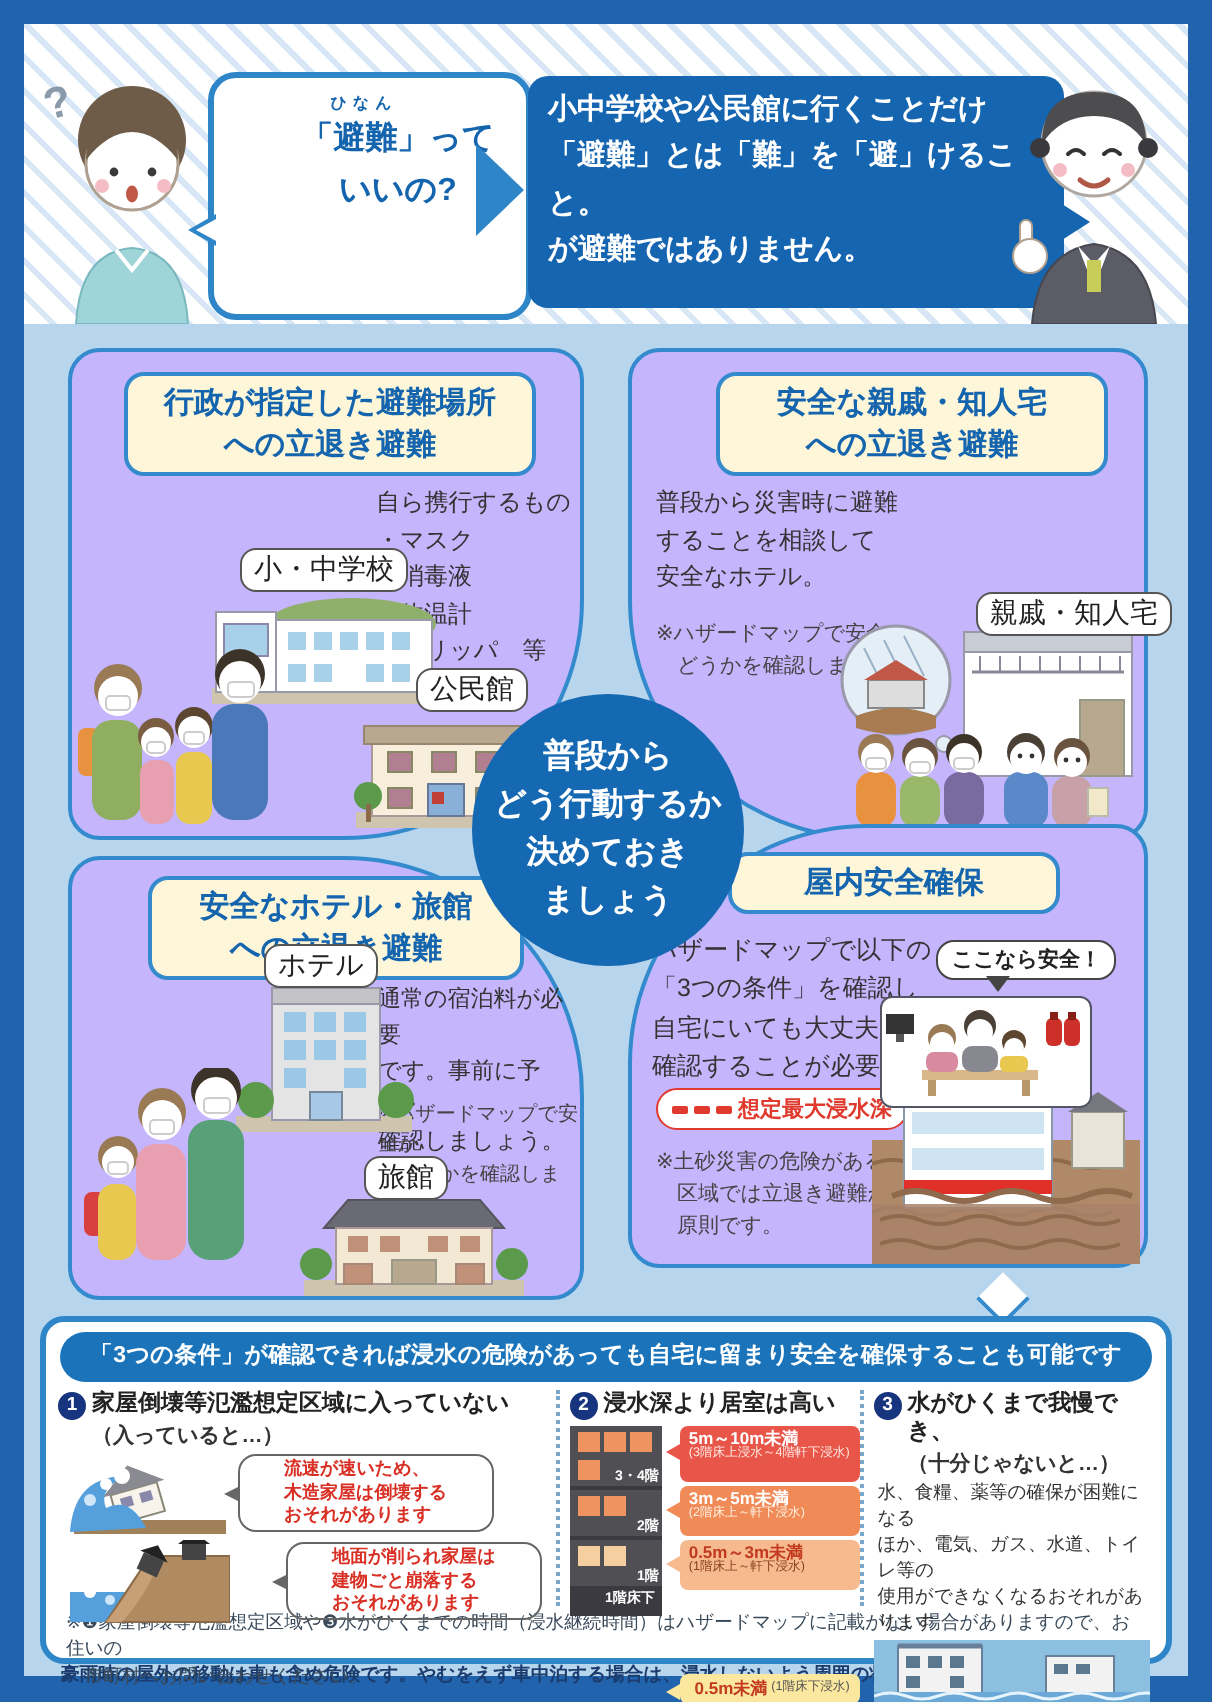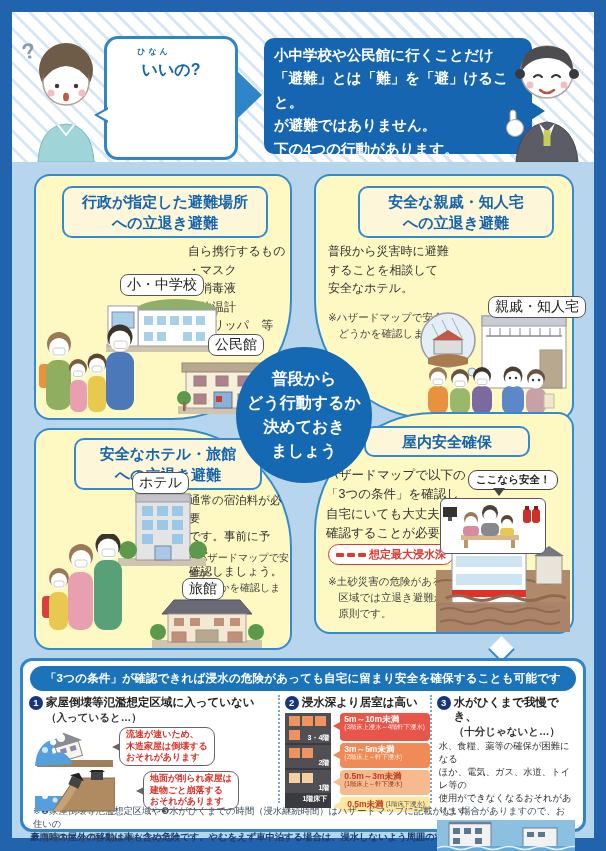--- a/index.html
+++ b/index.html
@@ -4,38 +4,38 @@
 <style>
   html,body{margin:0;padding:0;}
   body{font-family:"Liberation Sans","DejaVu Sans",sans-serif;background:#888;}
   .page{position:relative;width:606px;height:851px;background:#2263ae;overflow:hidden;margin:0 auto;}
   .inner-bg{position:absolute;left:12px;top:12px;width:582px;height:826px;background:#b7d5ec;}
 
   
   .header{position:absolute;left:12px;top:12px;width:582px;height:150px;
     background:repeating-linear-gradient(45deg,#ffffff 0 9px,#d7e7f6 9px 12px);overflow:hidden;}
   .q-bubble{position:absolute;left:92px;top:24px;width:128px;height:118px;background:#fff;
-    border:3px solid #2e86c8;border-radius:14px;text-align:center;color:#1464ae;font-weight:bold;}
+    border:3px solid #2e86c8;border-radius:14px;text-align:center;color:#1464ae;font-weight:bold;padding-left:28px;}
   .q-bubble .furi{font-size:8px;letter-spacing:3px;margin-top:7px;margin-right:34px;}
   .q-bubble .ln{font-size:16px;line-height:1.65;}
   .q-tail{position:absolute;left:-13px;top:68px;width:0;height:0;border-top:8px solid transparent;
     border-bottom:8px solid transparent;border-right:14px solid #2e86c8;}
   .q-tail:after{content:"";position:absolute;left:4px;top:-6px;border-top:6px solid transparent;
     border-bottom:6px solid transparent;border-right:11px solid #fff;}
   .big-arrow{position:absolute;left:226px;top:60px;width:0;height:0;border-top:23px solid transparent;
     border-bottom:23px solid transparent;border-left:24px solid #2e86c8;}
   .msg-box{position:absolute;left:252px;top:26px;width:268px;height:116px;background:#1565b0;
     border-radius:10px;color:#fff;font-weight:bold;font-size:14.5px;line-height:1.62;padding:6px 10px;box-sizing:border-box;}
   .msg-tail{position:absolute;right:-13px;top:64px;width:0;height:0;border-top:9px solid transparent;
     border-bottom:9px solid transparent;border-left:14px solid #1565b0;}
   .boy{position:absolute;left:2px;top:18px;}
   .man{position:absolute;right:2px;top:16px;}
 
   
-  .panel{position:absolute;background:#fef9c3;border:2.5px solid #338bce;box-sizing:border-box;}
+  .panel{position:absolute;background:#c4b5fd;border:2.5px solid #338bce;box-sizing:border-box;}
   .panel-tl{left:34px;top:174px;width:258px;height:246px;border-radius:16px 16px 120px 16px;}
   .panel-tr{left:314px;top:174px;width:260px;height:246px;border-radius:16px 16px 16px 120px;}
   .panel-bl{left:34px;top:428px;width:258px;height:222px;border-radius:16px 120px 16px 16px;}
   .panel-br{left:314px;top:412px;width:260px;height:222px;border-radius:120px 16px 16px 16px;}
   .title-box{position:absolute;background:#fdf6d8;border:2.5px solid #338bce;border-radius:10px;
     color:#1464ae;font-weight:bold;font-size:15px;text-align:center;line-height:1.4;padding:3px 4px;box-sizing:border-box;}
   .body-txt{position:absolute;color:#333;font-size:12px;line-height:1.55;}
   .note-txt{position:absolute;color:#444;font-size:10.5px;line-height:1.5;}
   .tag-label{position:absolute;background:#fff;border:1.5px solid #555;border-radius:8px;
     font-size:14px;color:#222;padding:1px 6px;white-space:nowrap;z-index:3;}
@@ -61,21 +61,21 @@
   .cond-cols{display:flex;height:108px;padding:1px 6px 0 6px;}
   .cond-col{position:relative;box-sizing:border-box;}
   .col1{width:250px;}
   .col2{width:154px;border-left:2px dotted #7aa8cc;border-right:2px dotted #7aa8cc;padding-left:5px;}
   .col3{width:146px;padding-left:5px;}
   .cond-h{display:flex;align-items:flex-start;gap:3px;font-size:11.5px;font-weight:bold;color:#222;line-height:1.25;}
   .numc{flex:0 0 14px;width:14px;height:14px;border-radius:50%;background:#17357e;color:#fff;
     font-size:9.5px;font-weight:bold;display:inline-flex;align-items:center;justify-content:center;margin-top:0.5px;}
   .cond-sub{font-size:10.5px;font-weight:bold;color:#333;margin:1px 0 1px 17px;}
   .cond-row{display:flex;align-items:center;gap:4px;margin-left:6px;}
-  .mini-bubble{border:1.5px solid #666;border-radius:9px;padding:1px 6px;font-size:9px;font-weight:bold;
+  .mini-bubble{border:1.5px solid #666;border-radius:9px;padding:1px 22px;font-size:9px;font-weight:bold;
     color:#d93025;line-height:1.3;white-space:nowrap;position:relative;}
   .mini-bubble:before{content:"";position:absolute;left:-8px;top:40%;border-top:4px solid transparent;
     border-bottom:4px solid transparent;border-right:8px solid #666;}
   .bldg{width:48px;display:flex;flex-direction:column;margin-top:3px;}
   .floor{position:relative;background:#4f4f54;border-bottom:2px solid #3a3a40;display:flex;flex-wrap:wrap;
     gap:2px;padding:3px 4px 0 4px;box-sizing:border-box;}
   .win{width:11px;height:10px;background:#ef9460;}
   .win.light{background:#f6cfa0;}
   .floor-lab{position:absolute;right:2px;bottom:0px;color:#fff;font-size:7px;font-weight:bold;white-space:nowrap;}
   .tags{display:flex;flex-direction:column;gap:2px;margin-top:3px;margin-left:9px;width:92px;}
@@ -112,31 +112,31 @@
           <circle cx="68" cy="63" r="3.5" fill="#f4bcc4"></circle>
         <ellipse cx="52" cy="67" rx="3" ry="4.2" fill="#c05848"></ellipse>
         <path d="M24,132 Q26,96 52,94 Q78,96 80,132 Z" fill="#9fd4d8" stroke="#7ab8c0"></path>
         <path d="M44,95 L52,105 L60,95" fill="none" stroke="#fff" stroke-width="2"></path>
       </svg>
     </div>
 
     <div class="q-bubble">
       <div class="q-tail"></div>
       <div class="furi">ひなん</div>
+      <div class="ln">「避難」って</div>
       <div class="ln">いいの?</div>
     </div>
 
     <div class="big-arrow"></div>
 
     <div class="msg-box">
       <div class="msg-tail"></div>
       <div>小中学校や公民館に行くことだけ</div>
       <div>「避難」とは「難」を「避」けること。</div>
       <div>が避難ではありません。</div>
-      <div>下の4つの行動があります。</div>
     </div>
 
     <div class="man">
       <svg width="90" height="134" viewBox="0 0 90 134">
         <circle cx="45" cy="44" r="26" fill="#fff" stroke="#b0a8a0" stroke-width="1.5"></circle>
         <path d="M19,44 Q19,18 45,18 Q71,18 71,44 Q62,30 45,30 Q28,30 19,44 Z" fill="#4d4d50"></path>
         <circle cx="18" cy="46" r="5" fill="#3a3a3e"></circle>
           <circle cx="72" cy="46" r="5" fill="#3a3a3e"></circle>
         <path d="M32,49 q4,-4 8,0" stroke="#333" fill="none" stroke-width="2" stroke-linecap="round"></path>
         <path d="M50,49 q4,-4 8,0" stroke="#333" fill="none" stroke-width="2" stroke-linecap="round"></path>
@@ -529,21 +529,21 @@
               <span class="rng" style="color: rgb(255, 255, 255);">3m～5m未満</span>
               <span class="dtl" style="color: rgb(255, 240, 224);">(2階床上～軒下浸水)</span>
               <span style="position: absolute; inset: 0px; border-radius: 4px; z-index: -1; background: rgb(240, 138, 86);"></span>
             </div>
             <div class="tag" style="height:23px;">
               <span class="notch" style="border-right-color: rgb(246, 186, 142);"></span>
               <span class="rng" style="color: rgb(194, 58, 32);">0.5m～3m未満</span>
               <span class="dtl" style="color: rgb(138, 64, 32);">(1階床上～軒下浸水)</span>
               <span style="position: absolute; inset: 0px; border-radius: 4px; z-index: -1; background: rgb(246, 186, 142);"></span>
             </div>
-            <div class="tag" style="height:13px;display:flex;align-items:center;justify-content:center;gap:2px;">
+            <div class="tag" style="height:13px;display:flex;align-items:center;justify-content:center;gap:2px;margin-top:40px;">
               <span class="notch" style="border-right-color: rgb(251, 231, 158);"></span>
               <span class="rng" style="display: inline; color: rgb(194, 58, 32);">0.5m未満</span>
               <span class="dtl" style="display: inline; color: rgb(85, 85, 85);">(1階床下浸水)</span>
               <span style="position: absolute; inset: 0px; border-radius: 4px; z-index: -1; background: rgb(251, 231, 158);"></span>
             </div>
           </div>
         </div>
       </div>
 
       <div class="cond-col col3">

